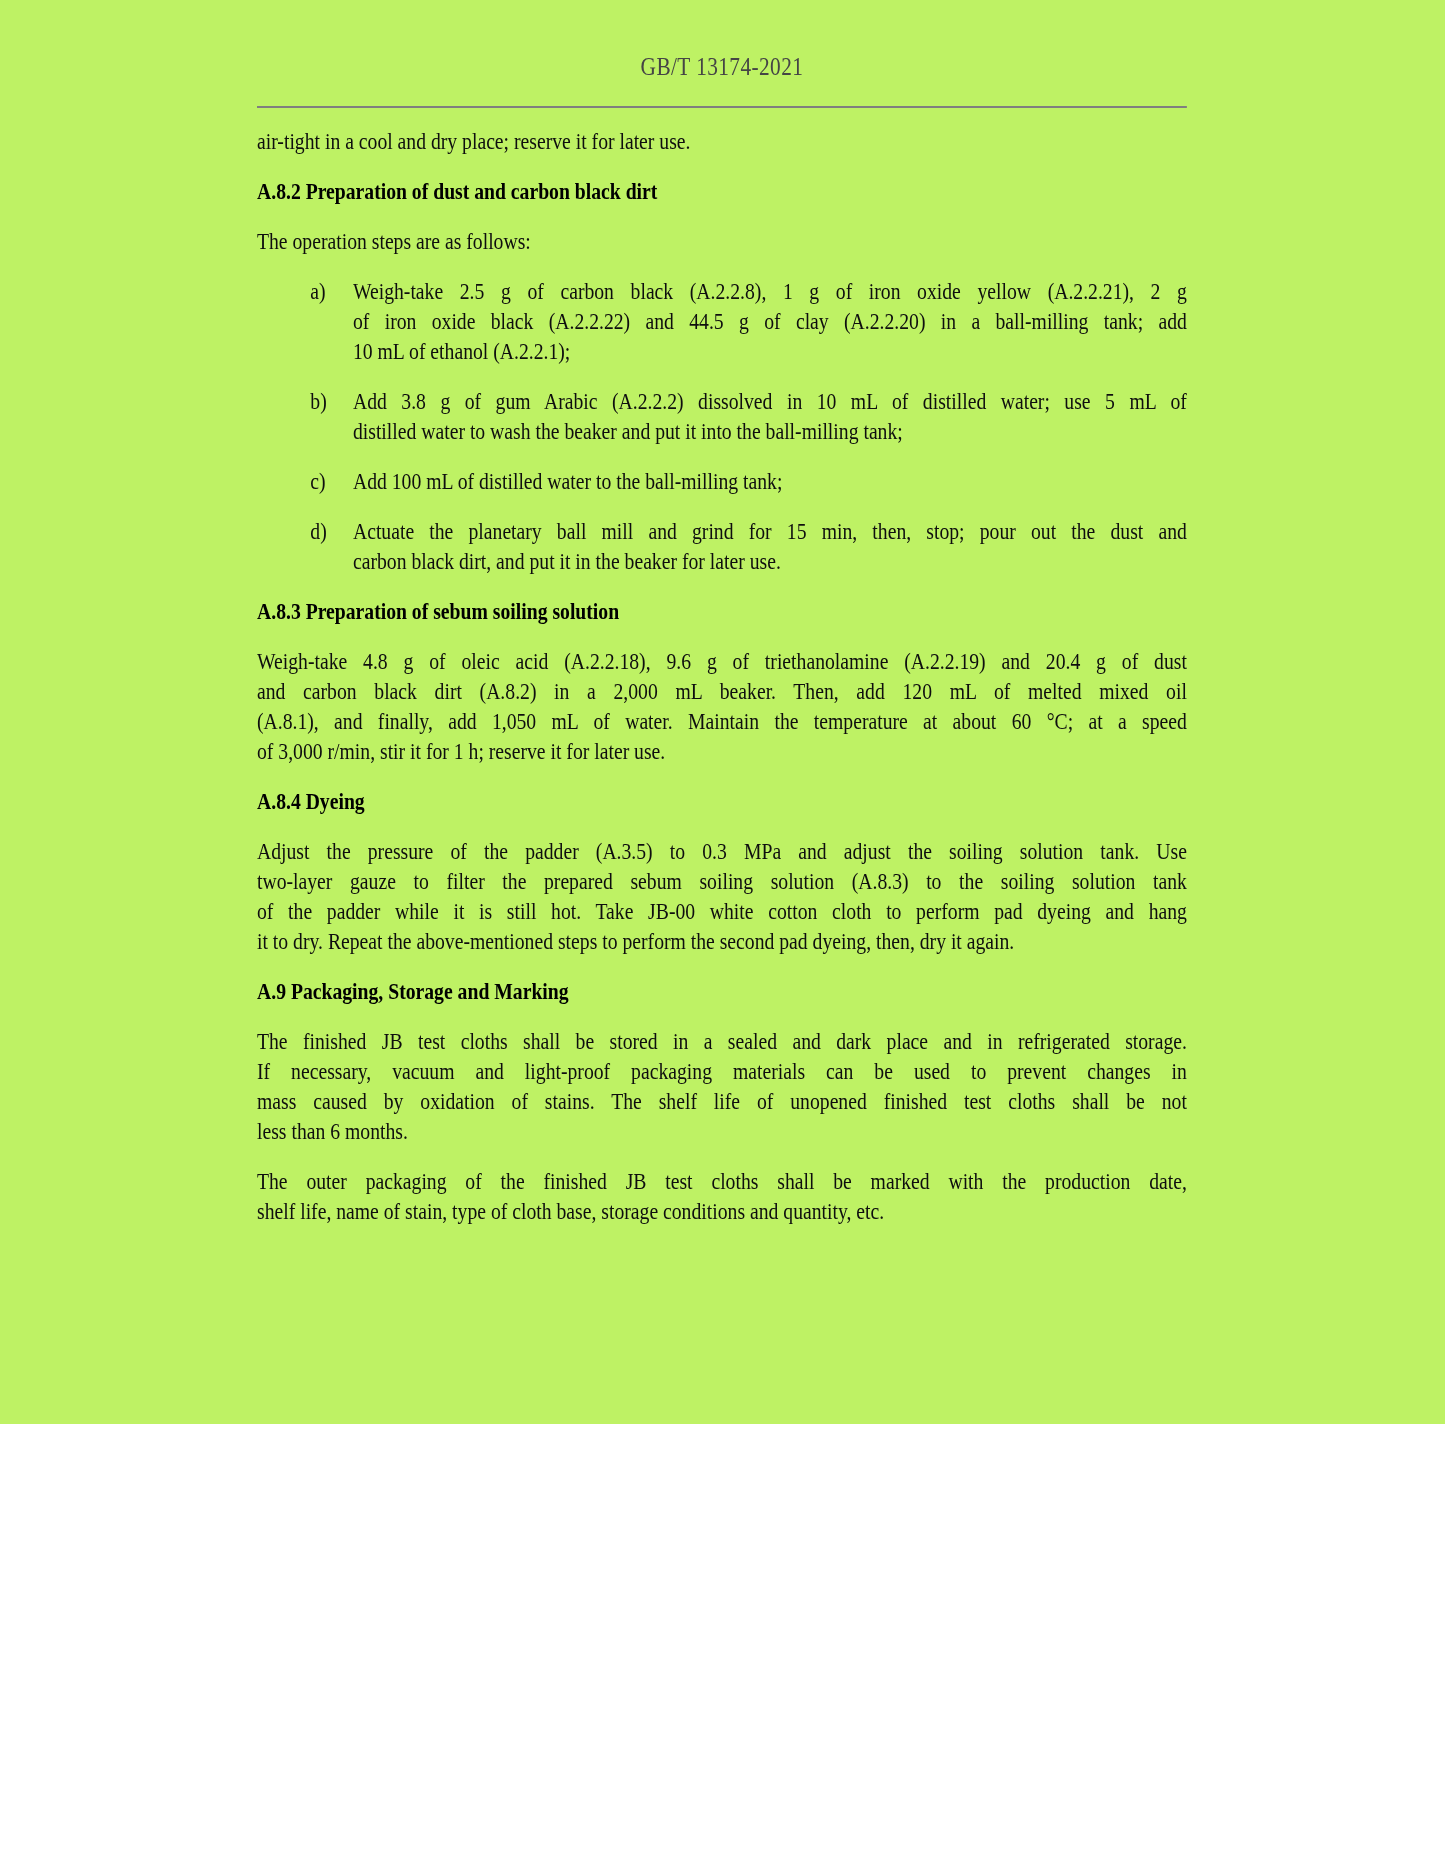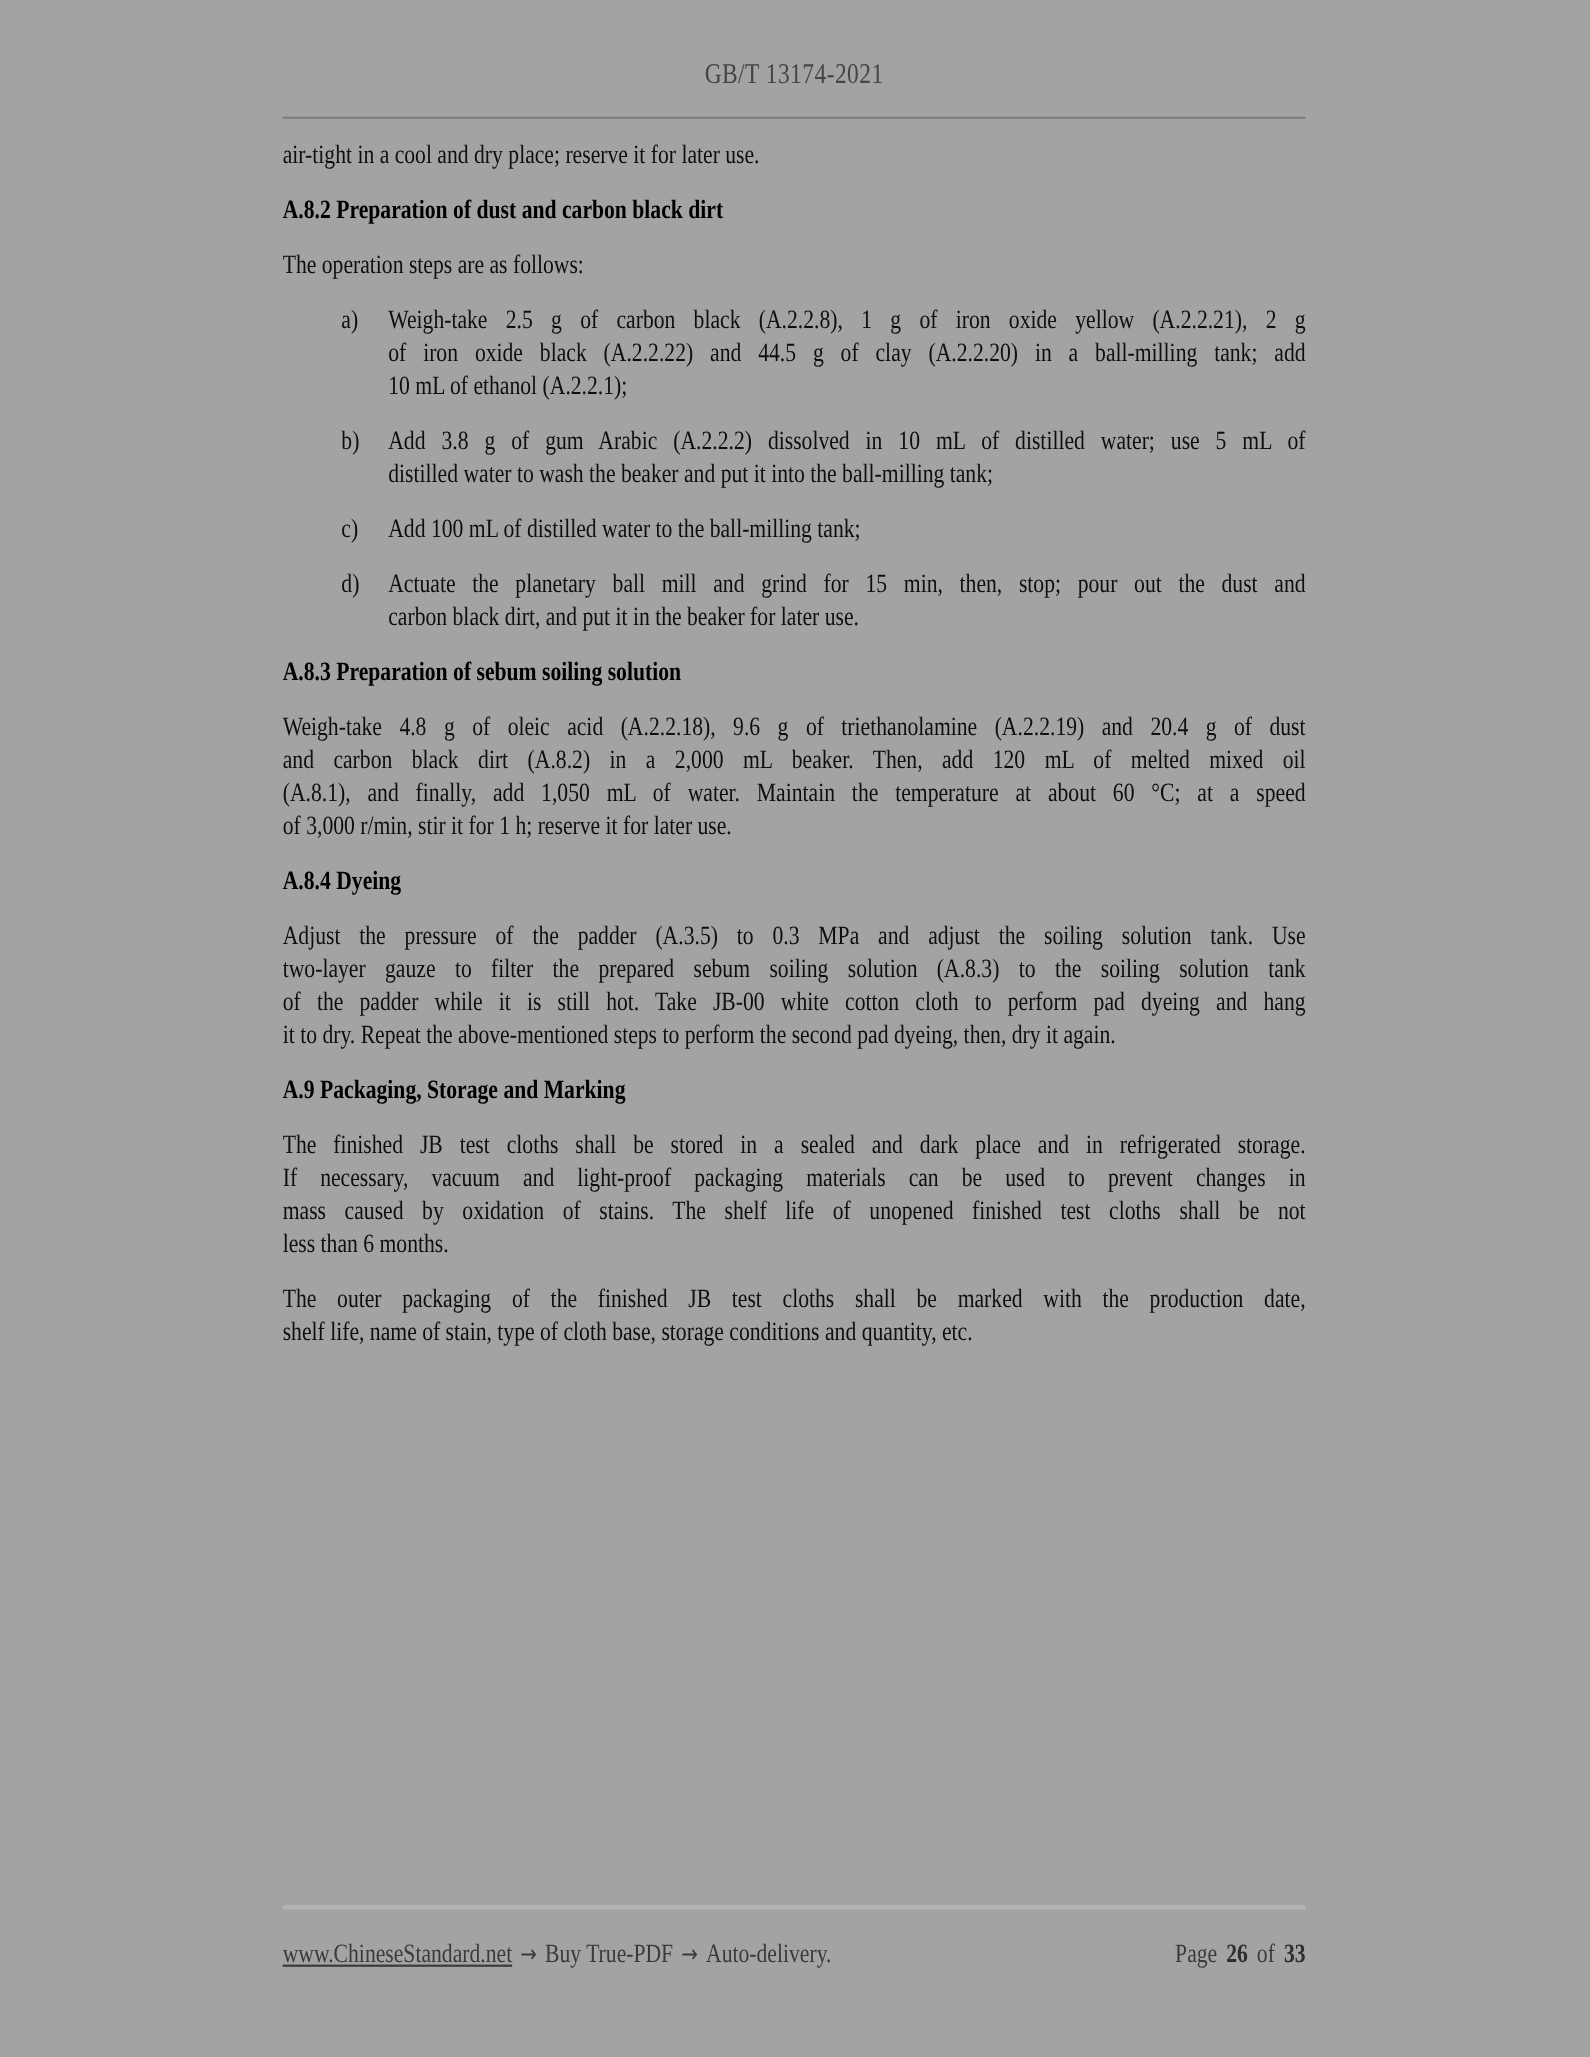--- a/index.html
+++ b/index.html
@@ -1,19 +1,19 @@
 <!DOCTYPE html>
 <html><head>
 <meta charset="utf-8">
 <style>
   html,body { margin:0; padding:0; background:#ffffff; }
   .page {
     position:relative;
-    width:1445px; height:1870px;
-    background:#a3a3a3;
+    width:1445px; height:1424px;
+    background:#bef264;
     overflow:hidden;
     font-family:"Liberation Serif", serif;
   }
   
   .scale-wrap {
     position:absolute; left:257px; top:0;
     width:1134px; height:1870px;
     transform:scaleX(0.82);
     transform-origin:top left;
   }

